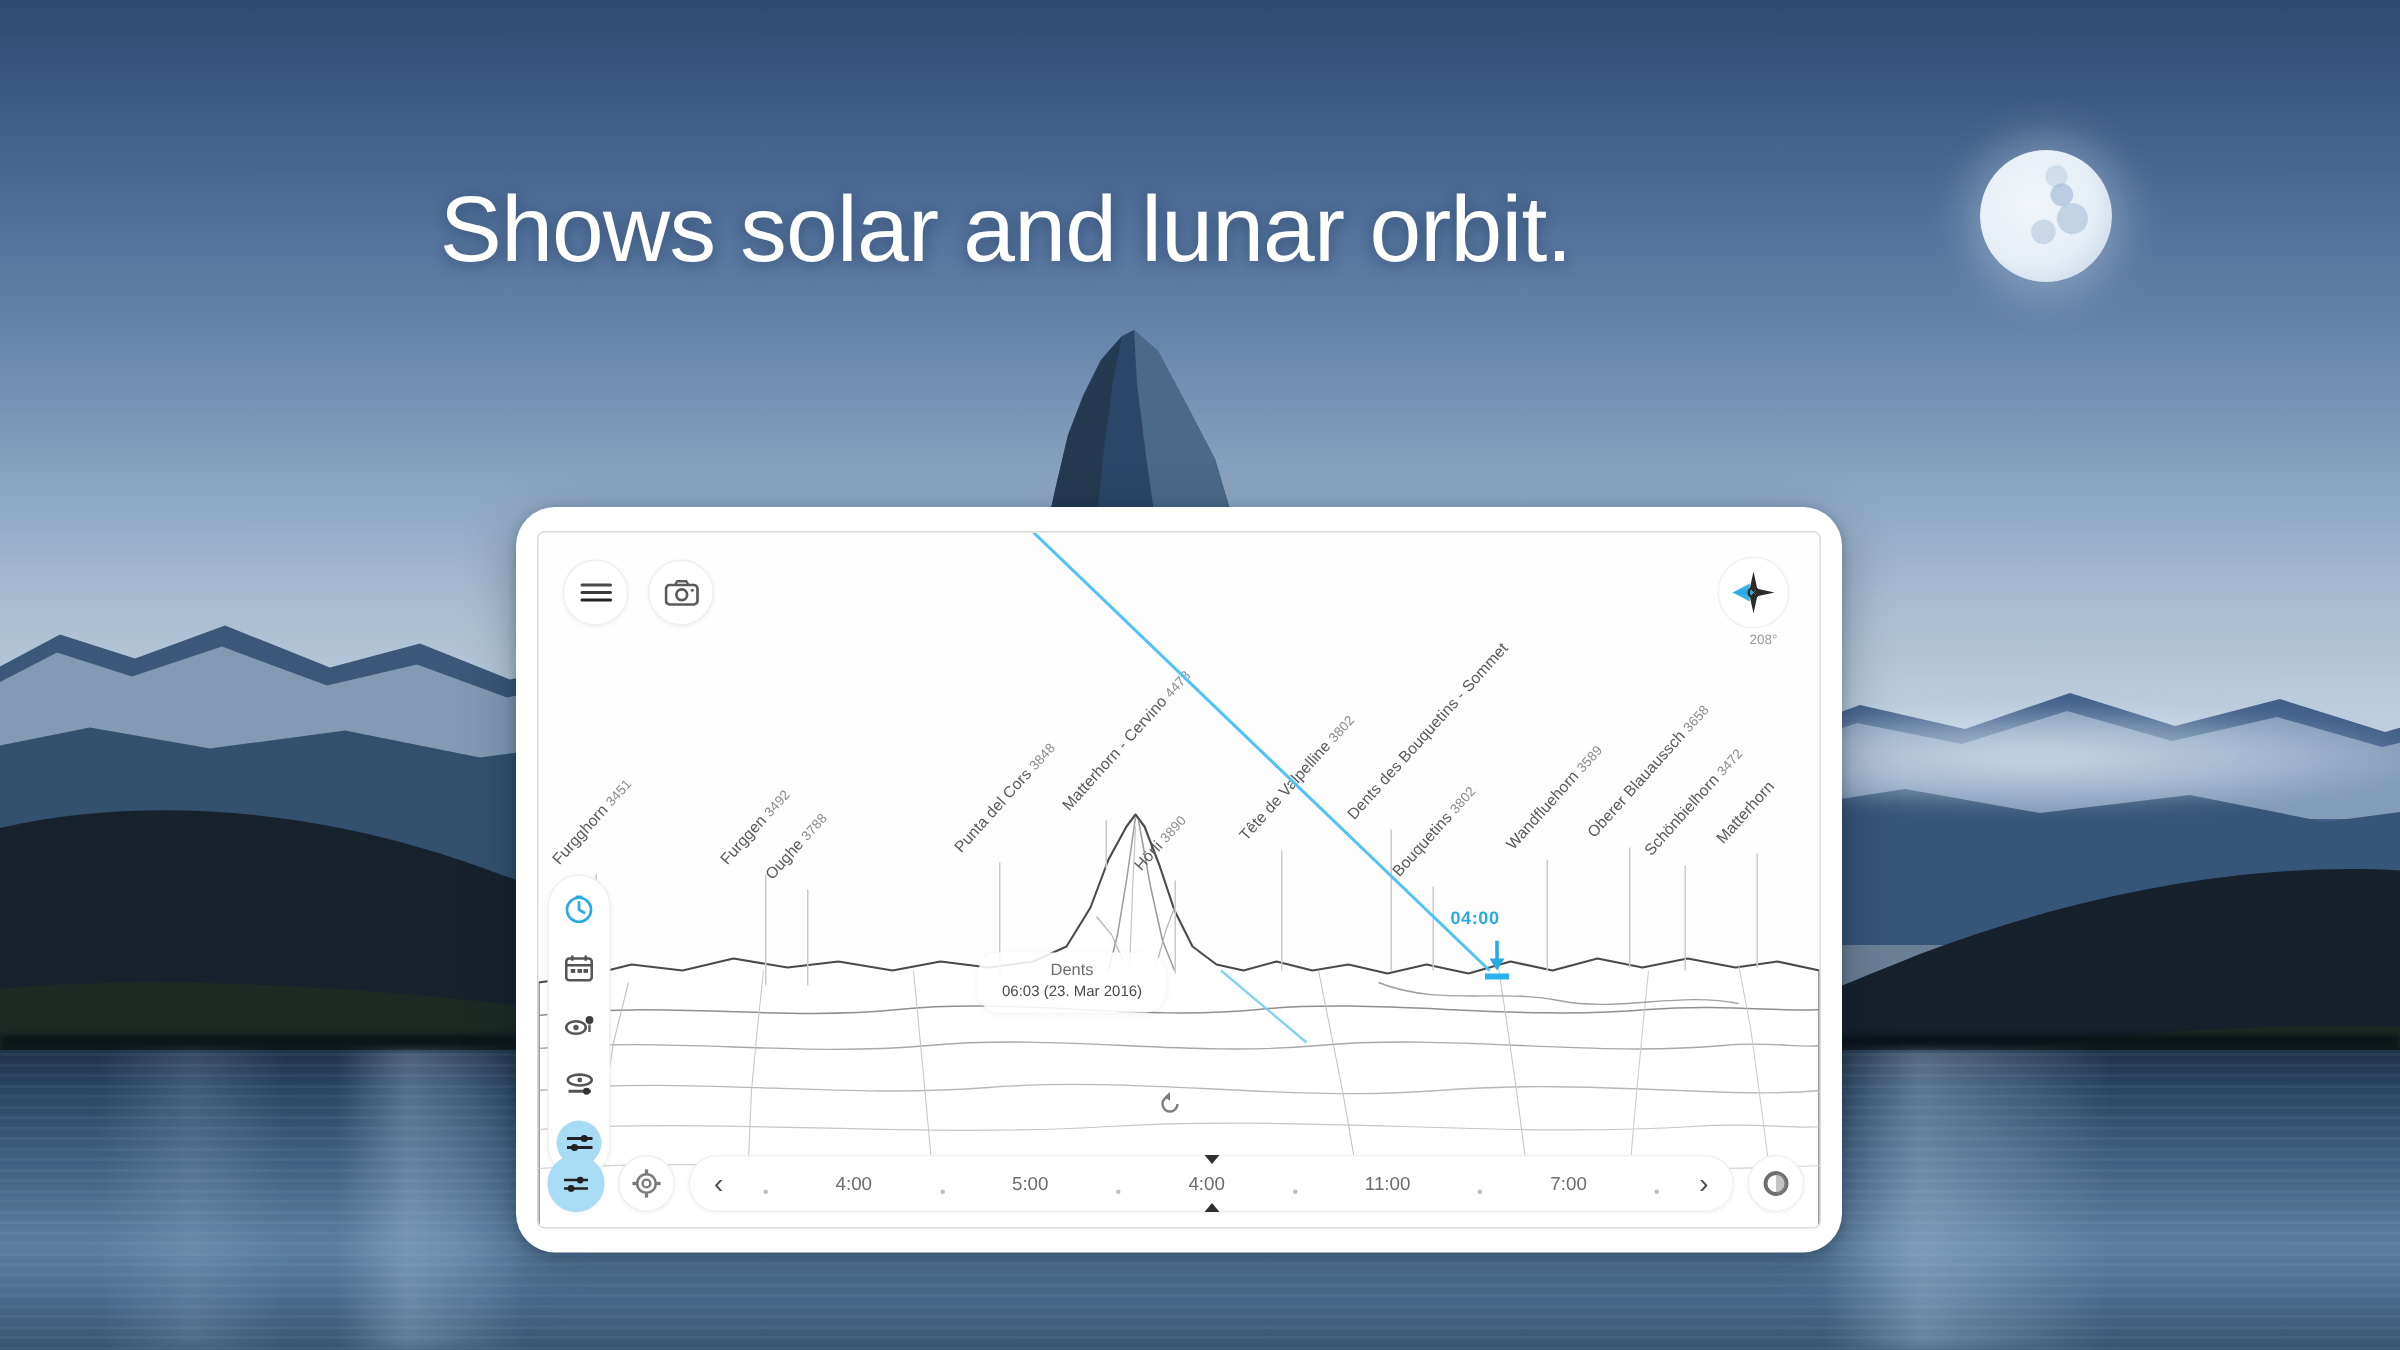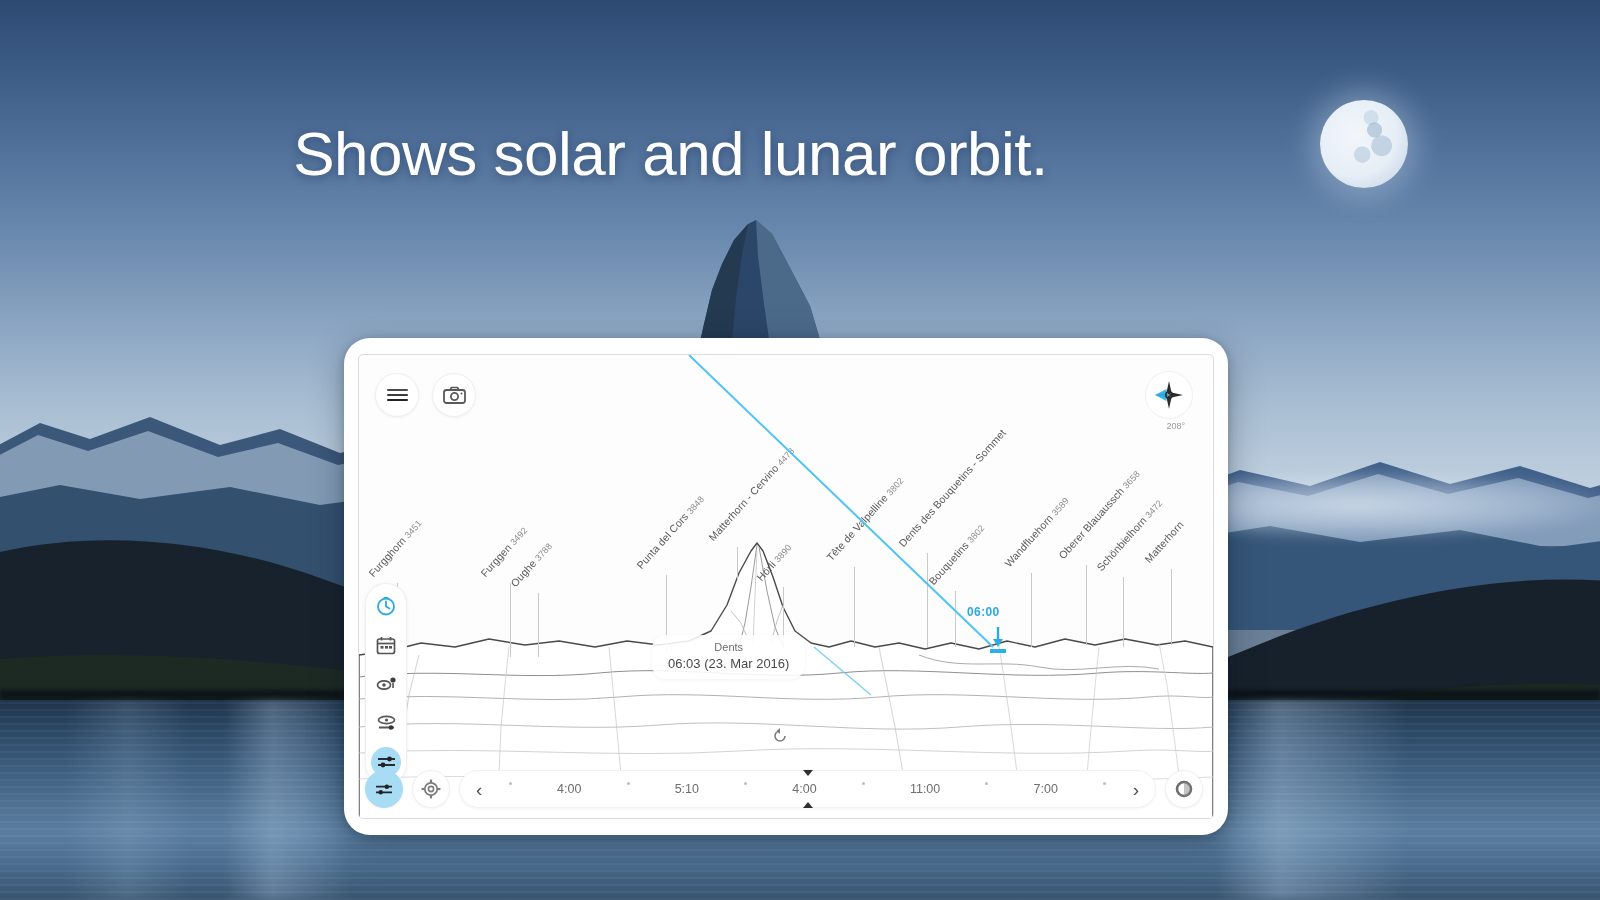--- a/index.html
+++ b/index.html
@@ -157,21 +157,21 @@
   
   .tooltip {
     position:absolute; left:293px; top:280px;
     background:rgba(255,255,255,.88);
     border-radius:14px;
     padding:5px 16px 7px;
     text-align:center;
     box-shadow:0 1px 4px rgba(0,0,0,.06);
   }
   .tooltip .t-title { font-size:11px; color:#6e6e6e; line-height:1.35; }
-  .tooltip .t-value { font-size:13px; color:#4a4a4a; line-height:1.35; }
+  .tooltip .t-value { font-size:10px; color:#4a4a4a; line-height:1.35; }
 
   
   .sidebar {
     position:absolute; left:6px; top:228px;
     width:42px;
     background:#ffffff;
     border:1px solid #f0f0f0;
     border-radius:21px;
     padding:7px 0;
     display:flex; flex-direction:column; align-items:center; gap:9px;
@@ -196,21 +196,21 @@
   }
   .tb-round.blue { background:#a8dcf5; border-color:#a8dcf5; }
 
   .timeline {
     position:relative; flex:1 1 auto; height:38px;
     background:#ffffff; border:1px solid #f1f1f1; border-radius:19px;
     display:flex; align-items:center; justify-content:space-between;
     padding:0 12px;
     box-shadow:0 1px 3px rgba(0,0,0,.05);
   }
-  .tl-ticks { display:flex; align-items:flex-start; gap:0; flex:1 1 auto; justify-content:space-around; }
+  .tl-ticks { display:flex; align-items:flex-end; gap:0; flex:1 1 auto; justify-content:space-around; }
   .tl-hour { font-size:12.5px; color:#6d6d6d; }
   .tl-dot { width:3px; height:3px; border-radius:50%; background:#bdbdbd; }
   .chev { font-size:19px; color:#4f4f4f; line-height:1; padding:0 4px; }
   .tl-caret-top, .tl-caret-bot { position:absolute; left:50%; margin-left:-5px; }
   .tl-caret-top { top:-1px; width:0;height:0;border-left:5px solid transparent;border-right:5px solid transparent;border-top:6px solid #2f2f2f; }
   .tl-caret-bot { bottom:-1px; width:0;height:0;border-left:5px solid transparent;border-right:5px solid transparent;border-bottom:6px solid #2f2f2f; }
 
   .refresh-mini { position:absolute; left:412px; top:372px; }
 </style>
 </head>
@@ -325,21 +325,21 @@
       <div class="peak-label" style="left:706px; top:194px;"><span>Oberer Blauaussch</span> <span class="elev">3658</span></div>
       <div class="peak-label" style="left:744px; top:206px;"><span>Schönbielhorn</span> <span class="elev">3472</span></div>
       <div class="peak-label" style="left:792px; top:198px;"><span>Matterhorn</span> <span class="elev"></span></div>
     </div>
 
     <svg class="pathline" viewBox="0 0 854 465" preserveAspectRatio="none">
       <line x1="330" y1="0" x2="634" y2="292" stroke="#4fc3f7" stroke-width="2"></line>
       <line x1="455" y1="292" x2="512" y2="340" stroke="#6ecbf2" stroke-width="1.6" opacity=".85"></line>
     </svg>
 
-    <div class="sun-time">06:00</div>
+    <div class="sun-time">04:00</div>
     <svg style="position:absolute;left:626px;top:272px;" width="26" height="30" viewBox="0 0 26 30">
       <line x1="13" y1="0" x2="13" y2="17" stroke="#2aaae2" stroke-width="2.4"></line>
       <polygon points="13,20 8,12 18,12" fill="#2aaae2"></polygon>
       <rect x="5" y="22" width="16" height="4" fill="#29b0ee"></rect>
     </svg>
 
     <div class="tooltip">
       <div class="t-title">Dents</div>
       <div class="t-value">06:03 (23. Mar 2016)</div>
     </div>
@@ -448,21 +448,21 @@
       <div class="timeline">
         <div class="tl-caret-top"></div>
         <div class="tl-caret-bot"></div>
 
         <div class="chev">‹</div>
 
         <div class="tl-ticks">
           <div class="tl-dot"></div>
           <div class="tl-hour">4:00</div>
           <div class="tl-dot"></div>
-          <div class="tl-hour">5:10</div>
+          <div class="tl-hour">5:00</div>
           <div class="tl-dot"></div>
           <div class="tl-hour">4:00</div>
           <div class="tl-dot"></div>
           <div class="tl-hour">11:00</div>
           <div class="tl-dot"></div>
           <div class="tl-hour">7:00</div>
           <div class="tl-dot"></div>
         </div>
 
         <div class="chev">›</div>

